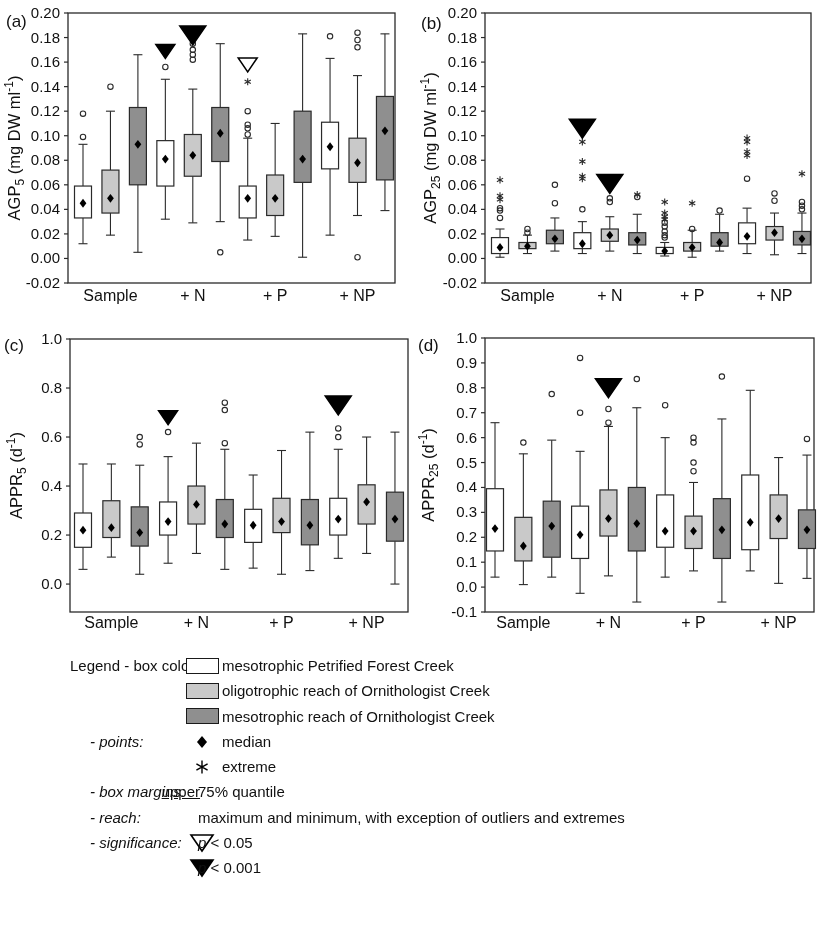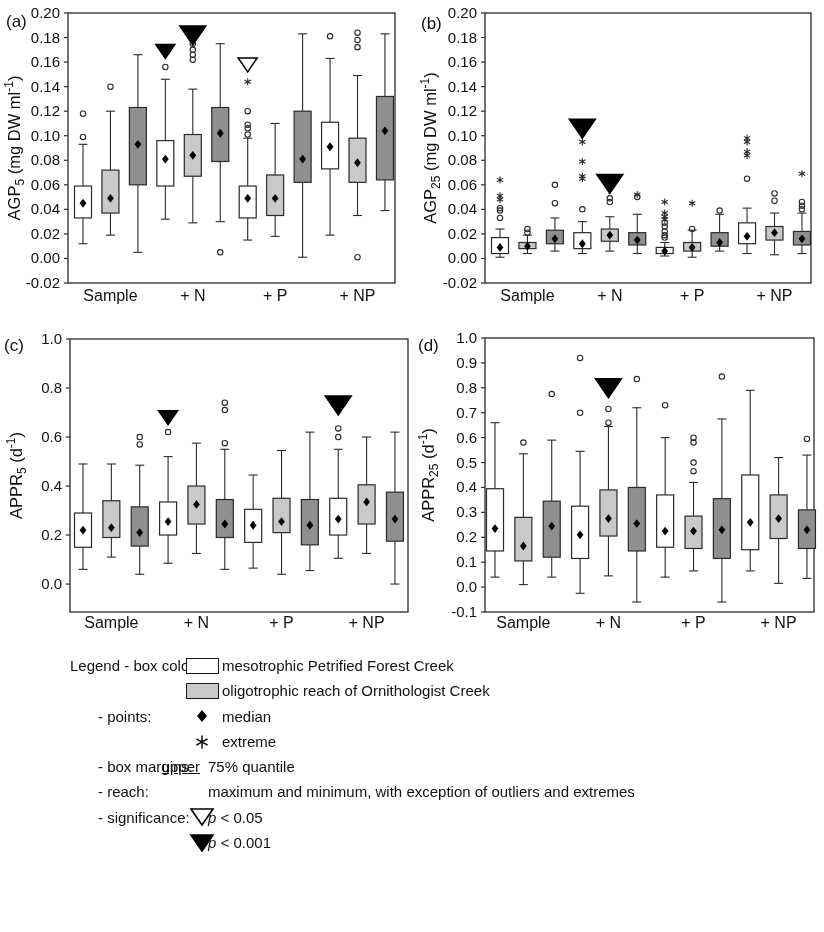--- a/index.html
+++ b/index.html
@@ -2,25 +2,25 @@
 <html><head>
 <meta charset="utf-8">
 <style>
   html,body{margin:0;padding:0;background:#fff;font-family:"Liberation Sans",sans-serif;color:#111;}
   .fig{position:relative;width:824px;height:932px;background:#fff;overflow:hidden;}
   .panel{position:absolute;}
   .panel svg{display:block;font-family:"Liberation Sans",sans-serif;}
   .legend{position:absolute;left:70px;top:653px;width:750px;font-size:15px;color:#111;}
   .lr{position:relative;height:25.3px;line-height:25.3px;white-space:nowrap;}
   .lz-title{position:absolute;left:0;}
-  .lz-sub{position:absolute;left:28px;}
+  .lz-sub{position:absolute;left:20px;font-style:italic;}
   .lz-right{position:absolute;left:0;width:130px;text-align:right;text-decoration:underline;}
   .lsym{position:absolute;left:113px;width:38px;height:25.3px;display:flex;align-items:center;justify-content:center;}
   .ltxt{position:absolute;left:152px;}
-  .ltxt2{position:absolute;left:138px;text-align:right;}
+  .ltxt2{position:absolute;left:128px;text-align:right;}
   .swatch{width:33px;height:16px;border:1.6px solid #1a1a1a;box-sizing:border-box;background:#fff;}
   .ital{font-style:italic;}
 </style>
 </head>
 <body>
 
 <div class="fig">
   <div class="panel" style="left:0;top:0;">
       <svg width="412" height="322" viewBox="0 0 412 322">
         <rect x="68" y="13" width="327" height="270" fill="none" stroke="#2a2a2a" stroke-width="1.3"></rect>
@@ -634,20 +634,26 @@
         </span>
       <span class="ltxt">mesotrophic Petrified Forest Creek</span>
     </div>
     <div class="lr">
       <span class="lsym">
           <span class="swatch" style="background: rgb(201, 201, 201);"></span>
         </span>
       <span class="ltxt">oligotrophic reach of Ornithologist Creek</span>
     </div>
     <div class="lr">
+      <span class="lsym">
+          <span class="swatch" style="background: rgb(143, 143, 143);"></span>
+        </span>
+      <span class="ltxt">mesotrophic reach of Ornithologist Creek</span>
+    </div>
+    <div class="lr">
       <span class="lz-sub">- points:</span>
       <span class="lsym">
         <svg width="14" height="14">
             <path d="M7,1 L12,7 L7,13 L2,7 Z" fill="#000"></path>
           </svg>
       </span>
       <span class="ltxt">median</span>
     </div>
     <div class="lr">
       <span class="lsym">

